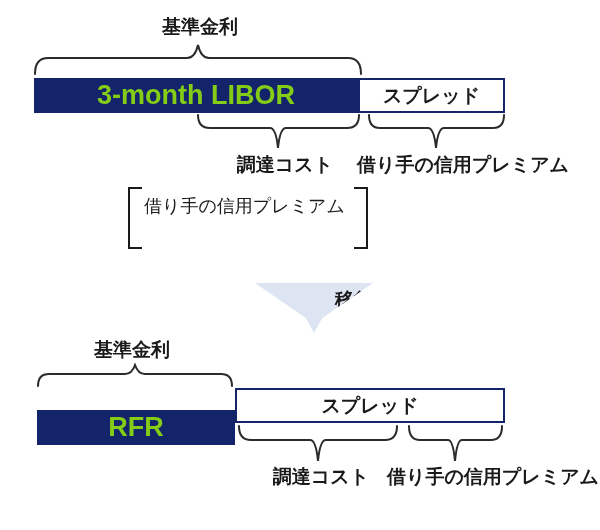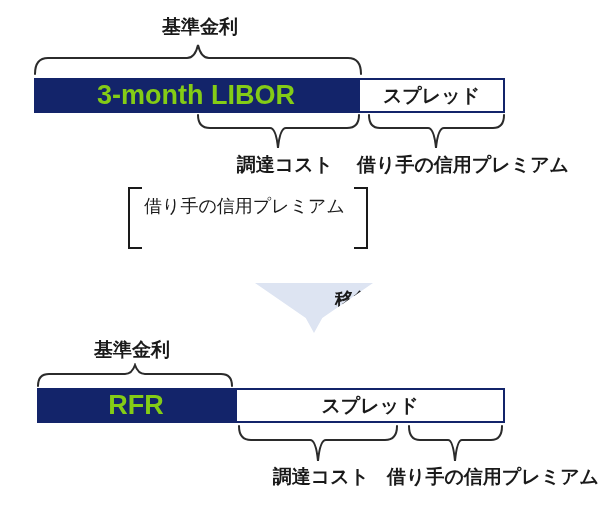--- a/index.html
+++ b/index.html
@@ -116,21 +116,21 @@
   <div class="abs arrow" style="left:245px;top:283px;">
     <span class="arrow-text">移行</span>
   </div>
 
   <div class="abs jlabel" style="left:52px;top:337px;width:140px;">基準金利</div>
 
   <svg class="abs brace-svg" style="left:27px;top:363px;" width="196" height="24" viewBox="0 0 196 24">
     <path d="M1,23 Q1,11 12,11 L88,11 Q95,11 98,2 Q101,11 108,11 L184,11 Q195,11 195,23"></path>
   </svg>
 
-  <div class="abs bar bar-navy" style="left:27px;top:388px;width:198px;">RFR</div>
+  <div class="abs bar bar-navy" style="left:27px;top:410px;width:198px;">RFR</div>
 
   <div class="abs bar bar-white" style="left:225px;top:388px;width:270px;">スプレッド</div>
 
   <svg class="abs brace-svg" style="left:228px;top:425px;" width="160" height="38" viewBox="0 0 160 38">
     <path d="M1,1 Q1,15 13,15 L72,15 Q78,15 80,36 Q82,15 88,15 L147,15 Q159,15 159,1"></path>
   </svg>
 
   <svg class="abs brace-svg" style="left:398px;top:425px;" width="95" height="38" viewBox="0 0 95 38">
     <path d="M1,1 Q1,15 12,15 L40,15 Q45,15 47,36 Q49,15 54,15 L83,15 Q94,15 94,1"></path>
   </svg>

